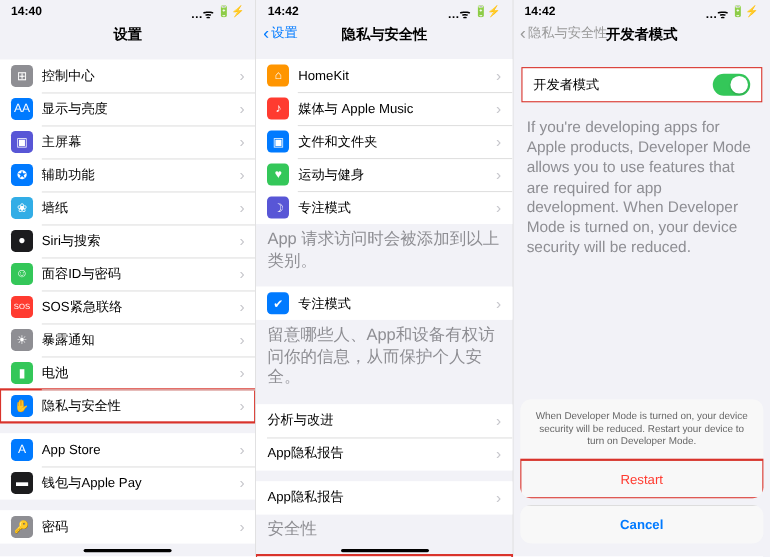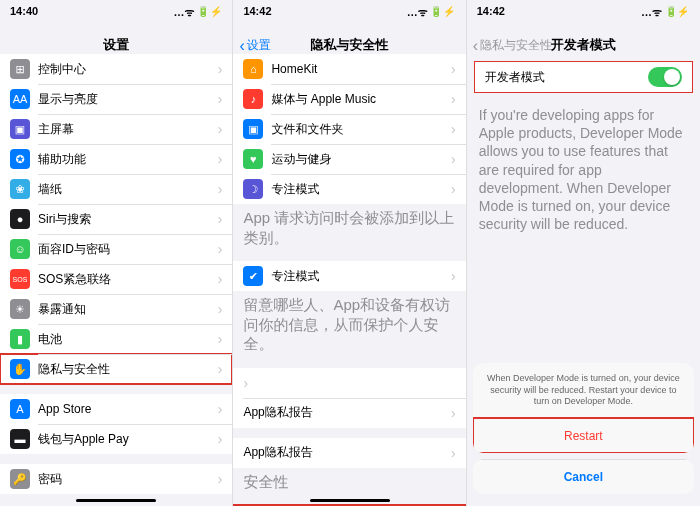--- a/index.html
+++ b/index.html
@@ -7,21 +7,21 @@
   .container { display: flex; width: 700px; height: 506px; }
   .phone { width: 273px; height: 506px; background: #f2f2f7; display: flex; flex-direction: column; overflow: hidden; position: relative; border-right: 1px solid #ddd; }
   .phone:last-child { border-right: none; }
 
   
   .status { height: 22px; display: flex; justify-content: space-between; align-items: center; padding: 0 10px; font-size: 11px; font-weight: 600; }
   .status .right { display: flex; align-items: center; gap: 3px; }
   .battery { font-size: 10px; }
 
   
-  .nav { height: 32px; display: flex; align-items: flex-end; justify-content: center; position: relative; font-size: 13px; font-weight: 600; }
+  .nav { height: 32px; display: flex; align-items: flex-start; justify-content: center; position: relative; font-size: 13px; font-weight: 600; }
   .nav .back { position: absolute; left: 6px; display: flex; align-items: center; color: #007aff; font-weight: 400; font-size: 12px; }
   .nav .back.dim { color: #999; }
   .chev { font-size: 16px; margin-right: 2px; line-height: 1; }
 
   
   .scroll { flex: 1; overflow-y: auto; }
   .group { background: #fff; margin: 10px 0 0 0; }
   .group.first { margin-top: 0; }
   .row { display: flex; align-items: center; height: 30px; padding: 0 10px 0 10px; background: #fff; position: relative; }
   .row + .row::before { content: ""; position: absolute; top: 0; left: 38px; right: 0; height: 0.5px; background: #e0e0e0; }
@@ -196,20 +196,21 @@
       <div class="group" id="s2gB">
           <div class="row">
             <div class="icon bg-blue">✔</div>
             <span class="label">专注模式</span>
             <span class="disclosure">›</span>
           </div>
         </div>
       <div class="footer-text">留意哪些人、App和设备有权访问你的信息，从而保护个人安全。</div>
       <div class="group" id="s2gC">
           <div class="row noicon">
+            <span class="label">分析与改进</span>
             <span class="disclosure">›</span>
           </div>
           <div class="row noicon">
             <span class="label">App隐私报告</span>
             <span class="disclosure">›</span>
           </div>
         </div>
       <div class="group" id="s2gD">
           <div class="row noicon">
             <span class="label">App隐私报告</span>

